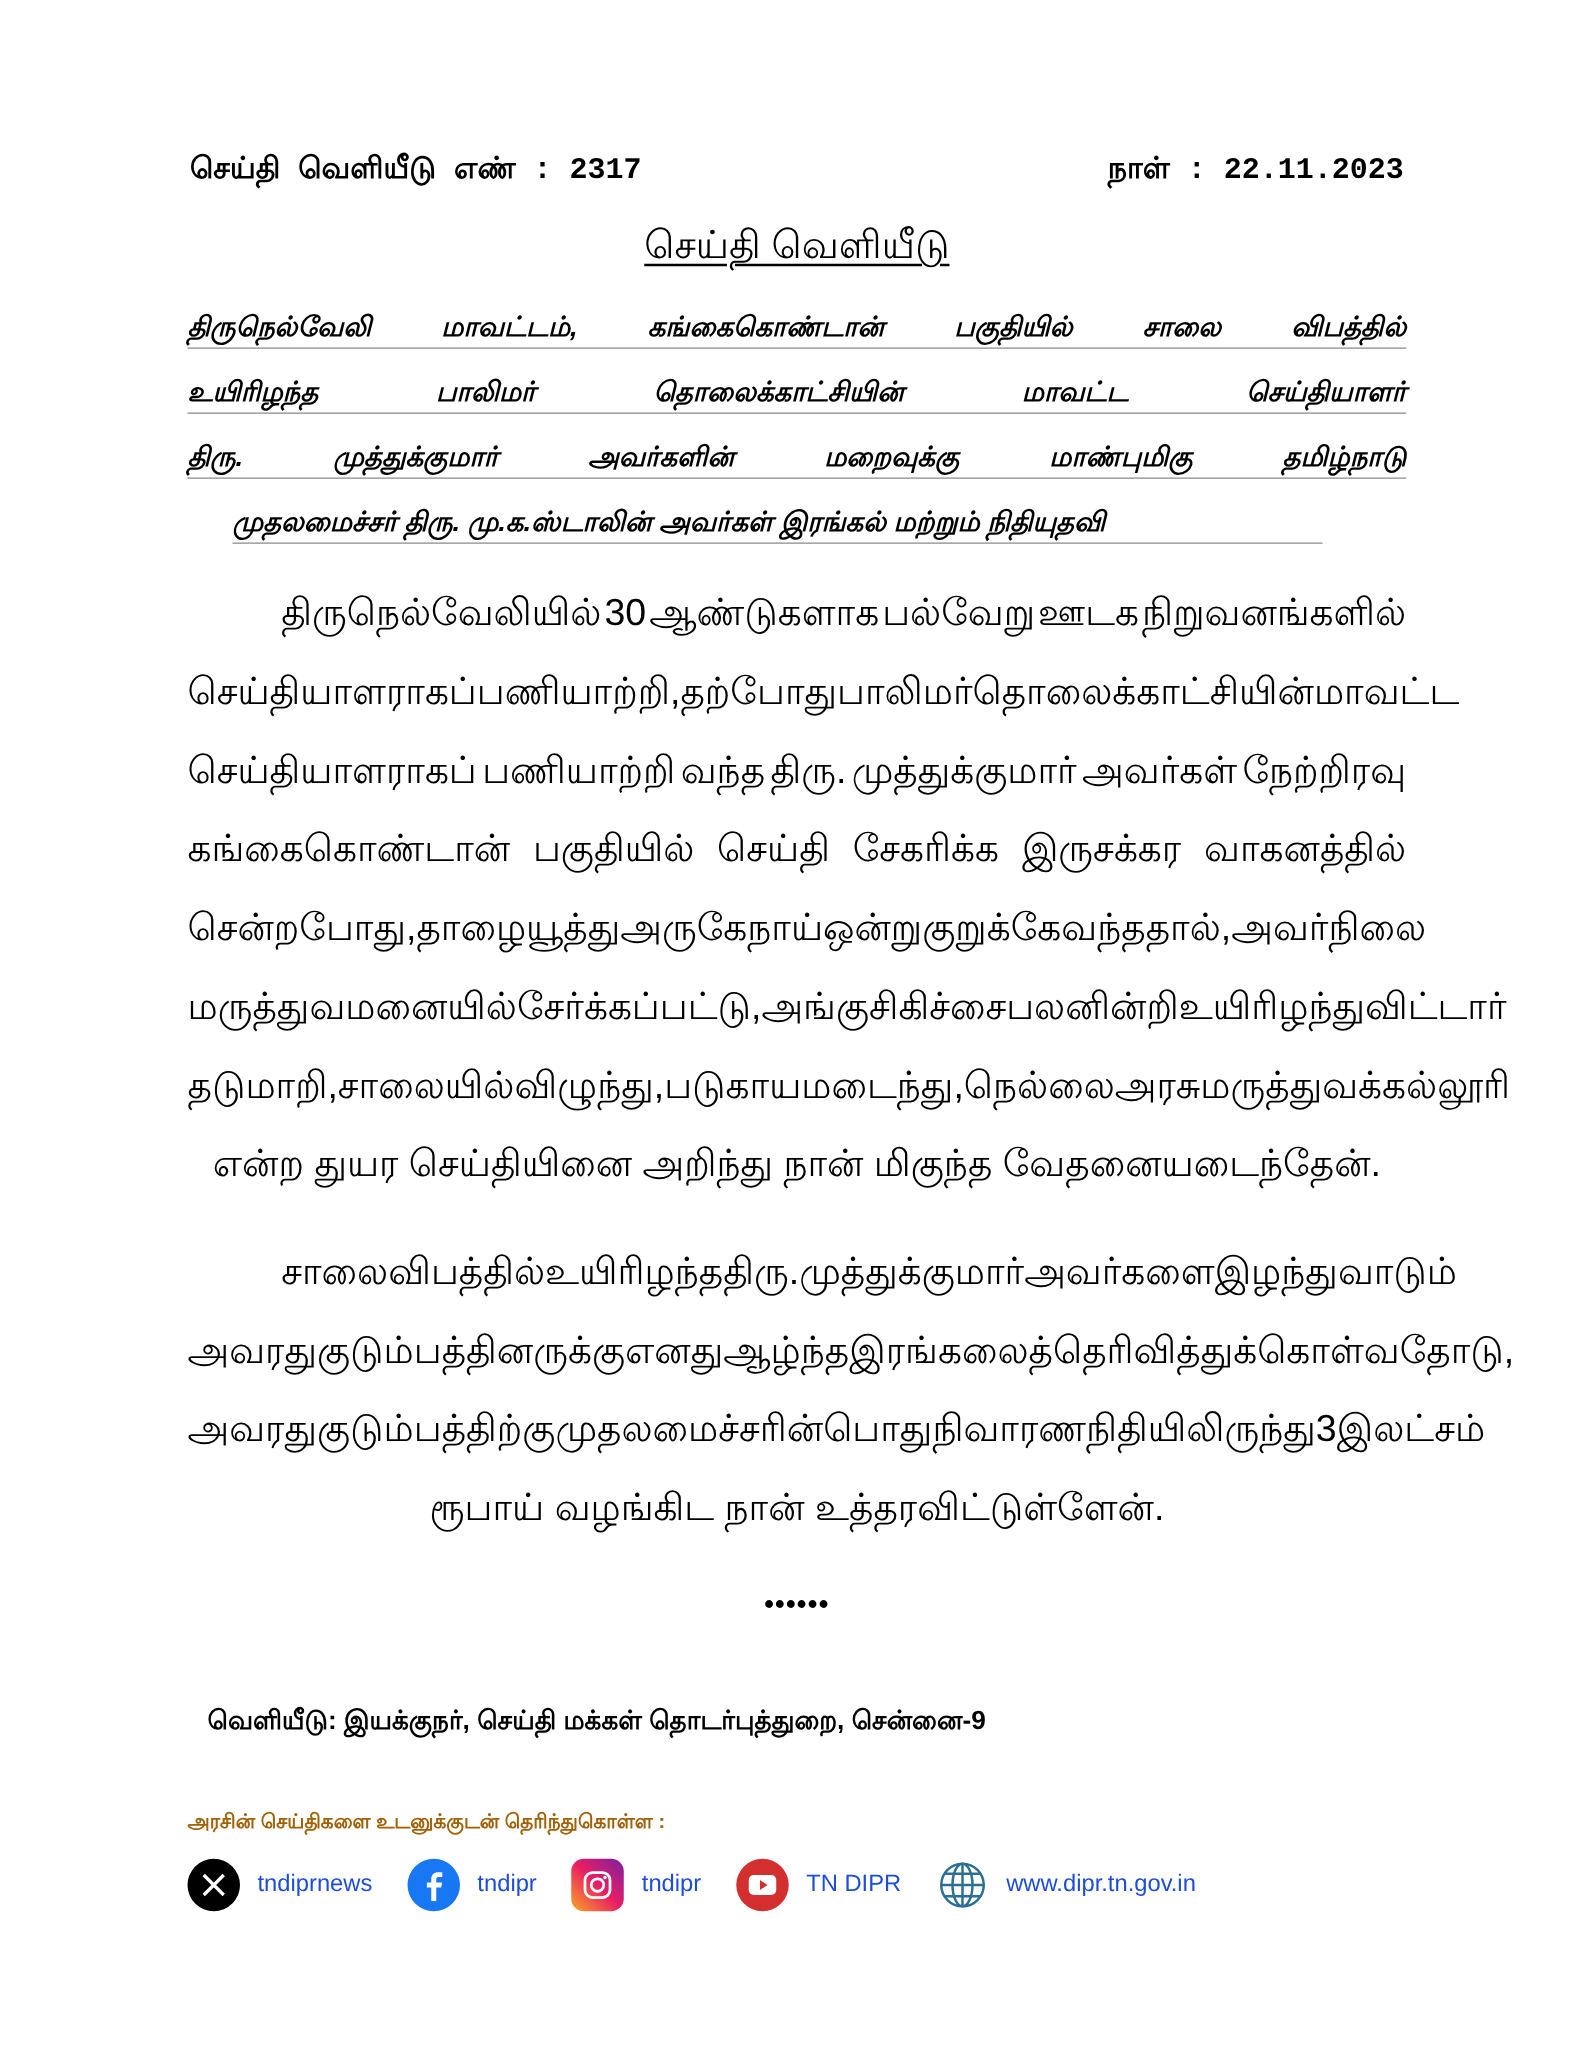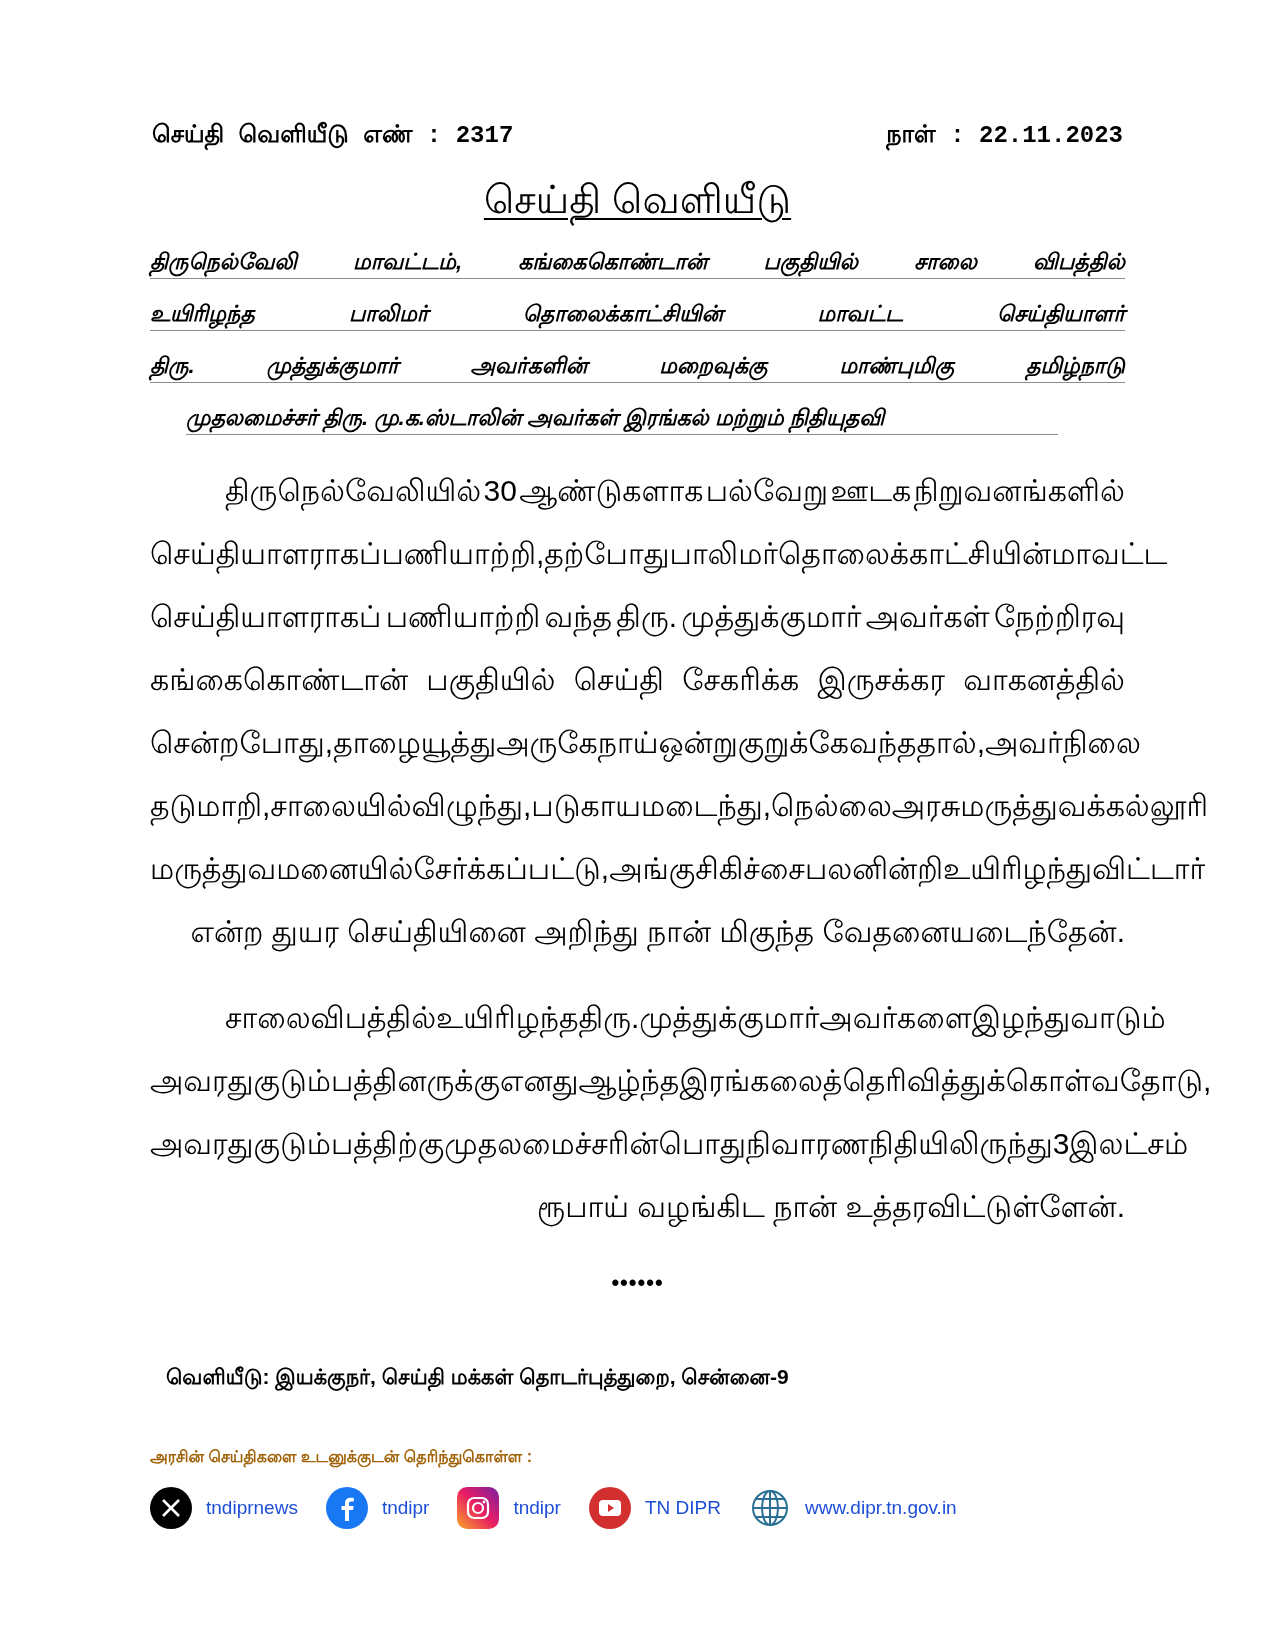--- a/index.html
+++ b/index.html
@@ -2,30 +2,30 @@
 <html><head>
 <meta charset="utf-8">
 <style>
   html, body { margin: 0; padding: 0; background: #ffffff; }
   body { width: 1275px; height: 1650px; position: relative; overflow: hidden; color: #000; font-family: "Liberation Sans", "DejaVu Sans", sans-serif; }
   .abs { position: absolute; }
   .hdr { top: 122px; font-size: 24px; font-weight: bold; font-family: Liberation Mono, monospace; }
   .hdr-left { left: 152px; }
   .hdr-right { right: 152px; text-align: center; }
   .title { top: 178px; left: 0; width: 1275px; text-align: center; }
-  .title span { font-size: 39px; text-decoration: underline; text-underline-offset: 5px; text-decoration-thickness: 2px; }
+  .title span { font-size: 31px; text-decoration: underline; text-underline-offset: 5px; text-decoration-thickness: 2px; }
   .headline { left: 150px; width: 975px; top: 240px; }
   .hl-line { height: 52px; line-height: 44px; font-size: 22px; font-weight: bold; display: flex; justify-content: space-between; border-bottom: 0; position: relative; font-style: italic; }
   .hl-line .u { position: absolute; left: 0; right: 0; top: 38px; height: 1px; background: #8a8a8a; }
   .hl-line.last { justify-content: flex-start; gap: 14px; margin-left: 36px; }
   .hl-line.last .u { right: auto; width: 872px; }
   .para { left: 150px; width: 975px; font-size: 30px; }
   .pline { height: 63px; line-height: 63px; display: flex; justify-content: space-between; }
   .pline.indent { padding-left: 75px; }
-  .pline.last { justify-content: flex-end; gap: 16px; }
+  .pline.last { justify-content: center; gap: 16px; }
   .p1 { top: 459px; }
   .p2 { top: 986px; }
   .dots { top: 1270px; left: 0; width: 1275px; text-align: center; font-size: 22px; font-weight: bold; letter-spacing: 1px; }
   .footer { top: 1365px; left: 166px; font-size: 21px; font-weight: bold; }
   .social-label { top: 1448px; left: 150px; font-size: 16px; font-weight: bold; color: #a16207; }
   .social-row { top: 1487px; left: 150px; display: flex; align-items: center; }
   .s-item { display: flex; align-items: center; margin-right: 28px; }
   .s-icon { width: 42px; height: 42px; border-radius: 50%; display: flex; align-items: center; justify-content: center; margin-right: 14px; }
   .s-text { font-size: 19px; color: #1d4ed8; }
 </style>
@@ -109,36 +109,36 @@
       <span>தாழையூத்து</span>
       <span>அருகே</span>
       <span>நாய்</span>
       <span>ஒன்று</span>
       <span>குறுக்கே</span>
       <span>வந்ததால்,</span>
       <span>அவர்</span>
       <span>நிலை</span>
     </div>
     <div class="pline">
+      <span>மருத்துவமனையில்</span>
+      <span>சேர்க்கப்பட்டு,</span>
+      <span>அங்கு</span>
+      <span>சிகிச்சை</span>
+      <span>பலனின்றி</span>
+      <span>உயிரிழந்து</span>
+      <span>விட்டார்</span>
+    </div>
+    <div class="pline">
       <span>தடுமாறி,</span>
       <span>சாலையில்</span>
       <span>விழுந்து,</span>
       <span>படுகாயமடைந்து,</span>
       <span>நெல்லை</span>
       <span>அரசு</span>
       <span>மருத்துவக்கல்லூரி</span>
-    </div>
-    <div class="pline">
-      <span>மருத்துவமனையில்</span>
-      <span>சேர்க்கப்பட்டு,</span>
-      <span>அங்கு</span>
-      <span>சிகிச்சை</span>
-      <span>பலனின்றி</span>
-      <span>உயிரிழந்து</span>
-      <span>விட்டார்</span>
     </div>
     <div class="pline last">
       <span>என்ற துயர செய்தியினை அறிந்து நான் மிகுந்த வேதனையடைந்தேன்.</span>
     </div>
   </div>
 <div class="abs para p2" id="p2">
     <div class="pline indent">
       <span>சாலை</span>
       <span>விபத்தில்</span>
       <span>உயிரிழந்த</span>

